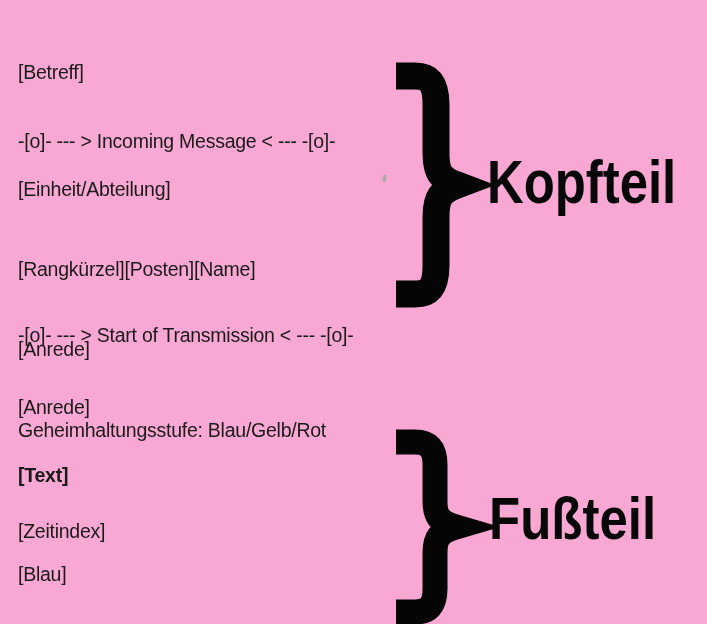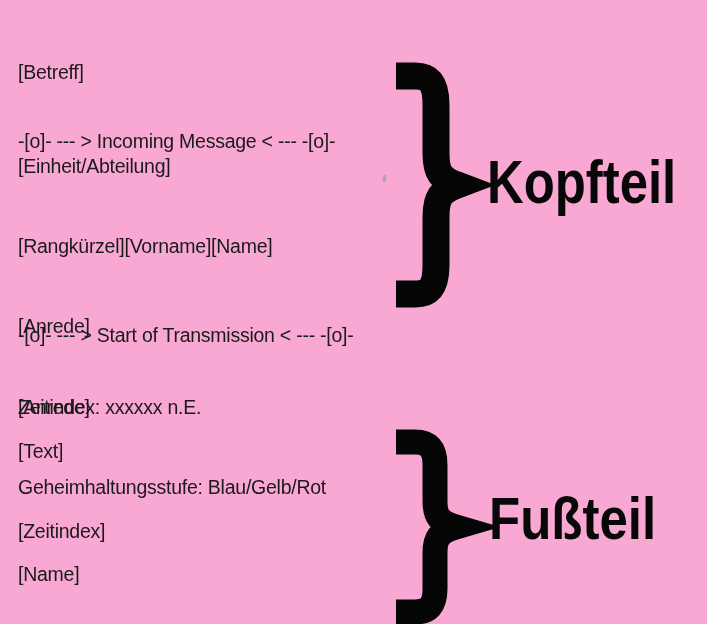--- a/index.html
+++ b/index.html
@@ -24,24 +24,24 @@
     position: absolute;
     left: 18px;
     font-size: 19.5px;
     line-height: 26.8px;
     letter-spacing: -0.25px;
     color: #1a1a1a;
     white-space: pre;
   }
   #b-subject   { top: 5px; }
   #b-incoming  { top: 74px; }
-  #b-header    { top: 99px; }
+  #b-header    { top: 122px; }
   #b-start     { top: 268px; }
   #b-anrede    { top: 340px; }
-  #b-text      { top: 384px; }
+  #b-text      { top: 408px; font-weight: bold; }
   #b-signatur  { top: 464px; }
   #b-signer    { top: 507px; }
   #b-end       { top: 589px; }
 
   .brace {
     position: absolute;
     overflow: visible;
   }
   #brace-top    { left: 393px; top: 61px; }
   #brace-bottom { left: 393px; top: 429px; }
@@ -93,44 +93,43 @@
   <div class="block" id="b-subject">
     <div class="line">[Betreff]</div>
   </div>
 
   <div class="block" id="b-incoming">
     <div class="line">-[o]- --- &gt; Incoming Message &lt; --- -[o]-</div>
   </div>
 
   <div class="block" id="b-header">
     <div class="line">[Einheit/Abteilung]</div>
-    <div class="line">[Rangkürzel][Vorname][Name]</div>
+    <div class="line">[Rangkürzel][Posten][Name]</div>
     <div class="line">[Anrede]</div>
-    <div class="line">Zeitindex: xxxxxx n.E.</div>
     <div class="line">Geheimhaltungsstufe: Blau/Gelb/Rot</div>
   </div>
 
   <div class="block" id="b-start">
     <div class="line">-[o]- --- &gt; Start of Transmission &lt; --- -[o]-</div>
   </div>
 
   <div class="block" id="b-anrede">
     <div class="line">[Anrede]</div>
   </div>
 
   <div class="block" id="b-text">
     <div class="line">[Text]</div>
   </div>
 
   <div class="block" id="b-signatur">
     <div class="line">[Zeitindex]</div>
   </div>
 
   <div class="block" id="b-signer">
-    <div class="line">[Name]</div>
+    <div class="line">[Blau]</div>
     
   </div>
 
   <div class="block" id="b-end">
     
   </div>
 
   <svg class="brace" id="brace-top" width="80" height="248" viewBox="0 0 80 248">
     <path stroke-width="27" d="M 3 15 L 22 15 C 36 15 43 21 43 44 L 43 92 C 43 112 48 118 64 124 C 48 130 43 136 43 156 L 43 204 C 43 227 36 233 22 233 L 3 233"></path>
   </svg>

